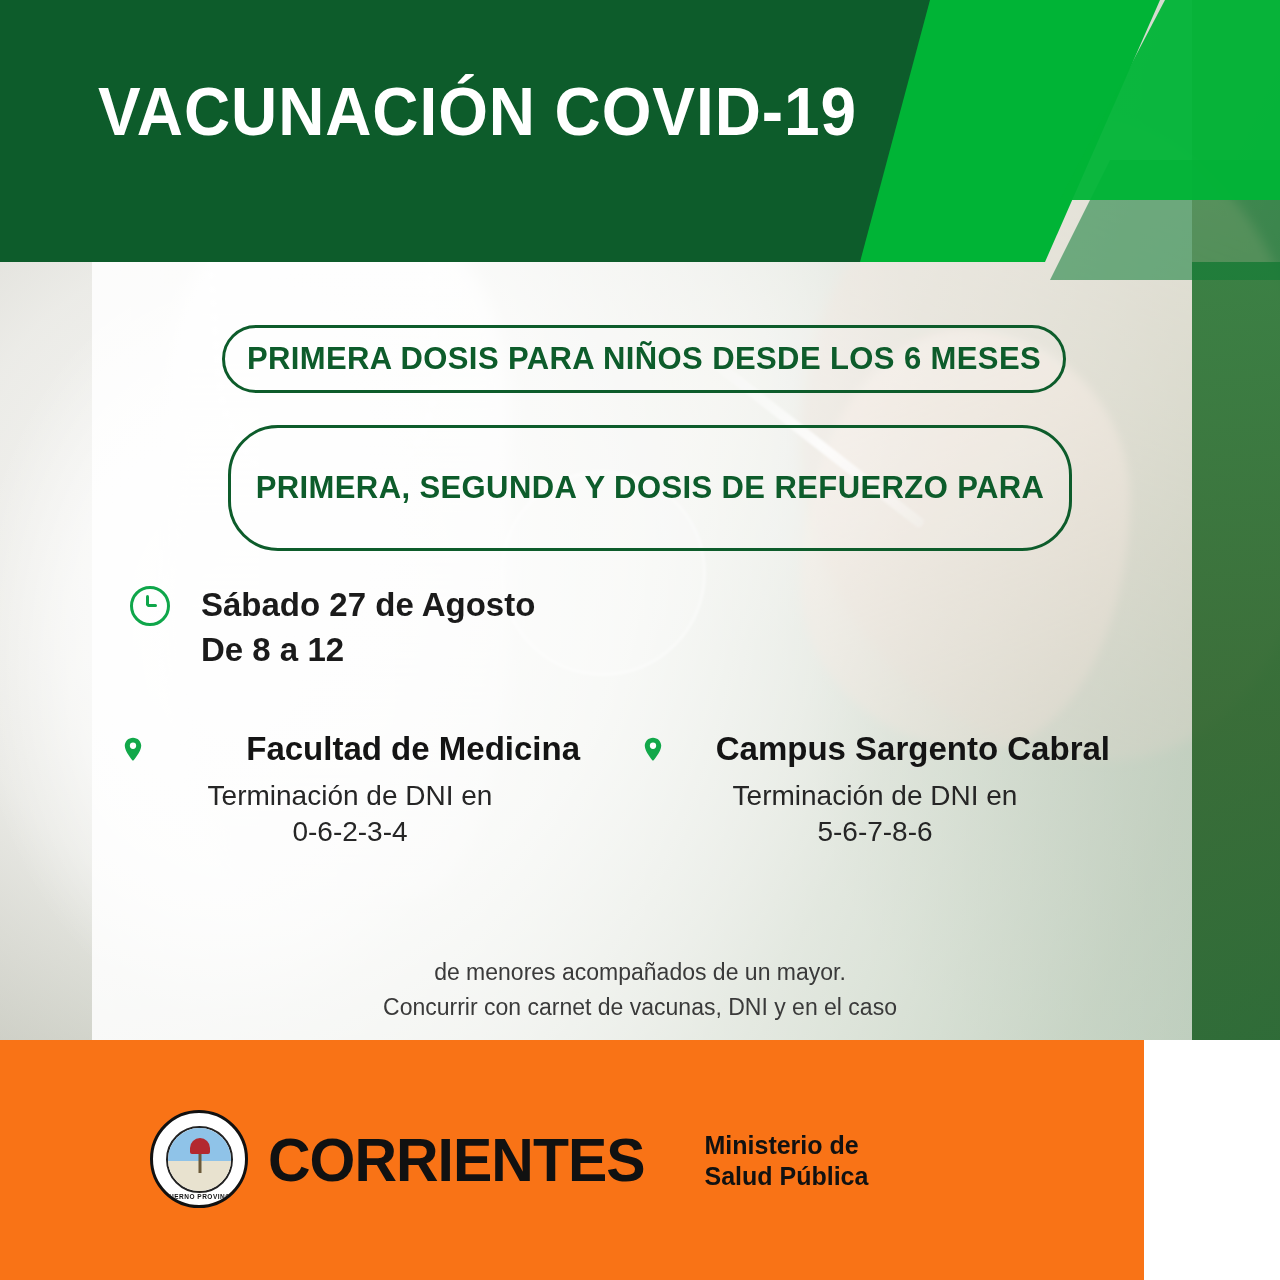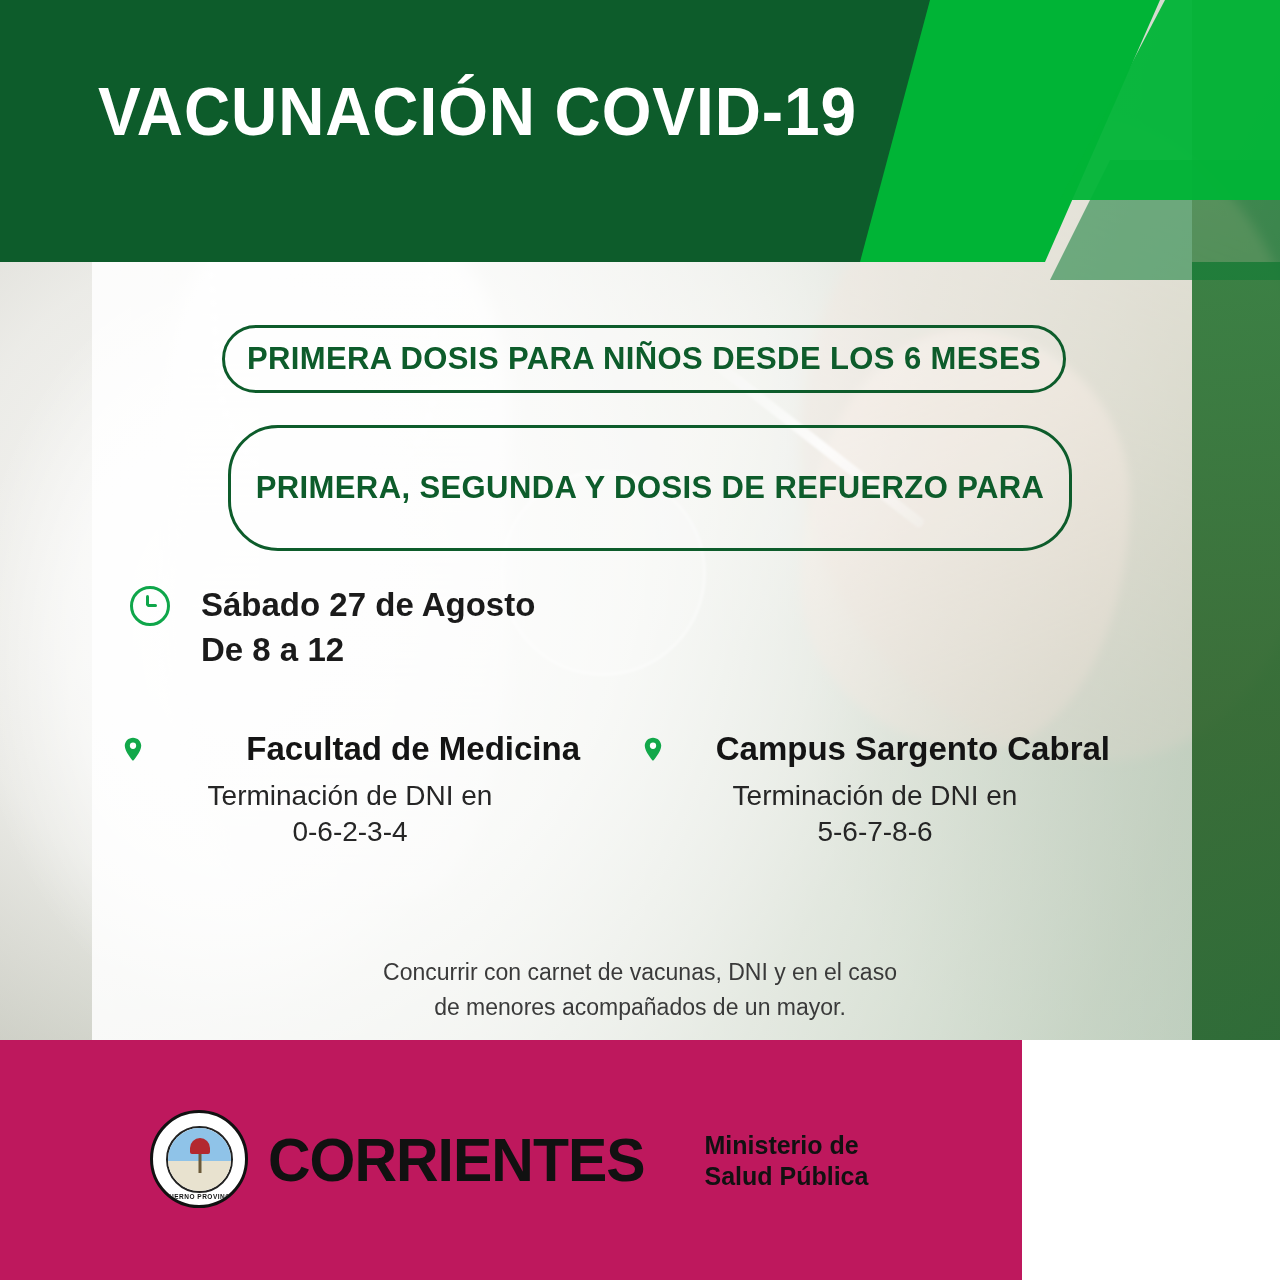--- a/index.html
+++ b/index.html
@@ -308,23 +308,23 @@
     font-size: 23px;
     color: #3a3a3a;
     line-height: 1.5;
   }
 
   
   .footer {
     position: absolute;
     left: 0;
     top: 1040px;
-    width: 1022px;
+    width: 1144px;
     height: 240px;
-    background: #be185d;
+    background: #f97316;
   }
   .footer-inner {
     position: absolute;
     left: 150px;
     top: 70px;
     display: flex;
     align-items: center;
     gap: 20px;
   }
   .crest {
@@ -475,22 +475,22 @@
       </svg>
       <div class="loc-title">Campus Sargento Cabral</div>
     </div>
     <div class="loc-sub">
       <div>Terminación de DNI en</div>
       <div>5-6-7-8-6</div>
     </div>
   </div>
 
   <div class="note">
+    <div>de menores acompañados de un mayor.</div>
     <div>Concurrir con carnet de vacunas, DNI y en el caso</div>
-    <div>de menores acompañados de un mayor.</div>
   </div>
 
   <div class="footer">
     <div class="footer-inner">
       <div class="crest">
         <div class="crest-inner">
           <div class="crest-sky"></div>
           <div class="crest-ground"></div>
           <div class="crest-pole"></div>
           <div class="crest-cap"></div>

